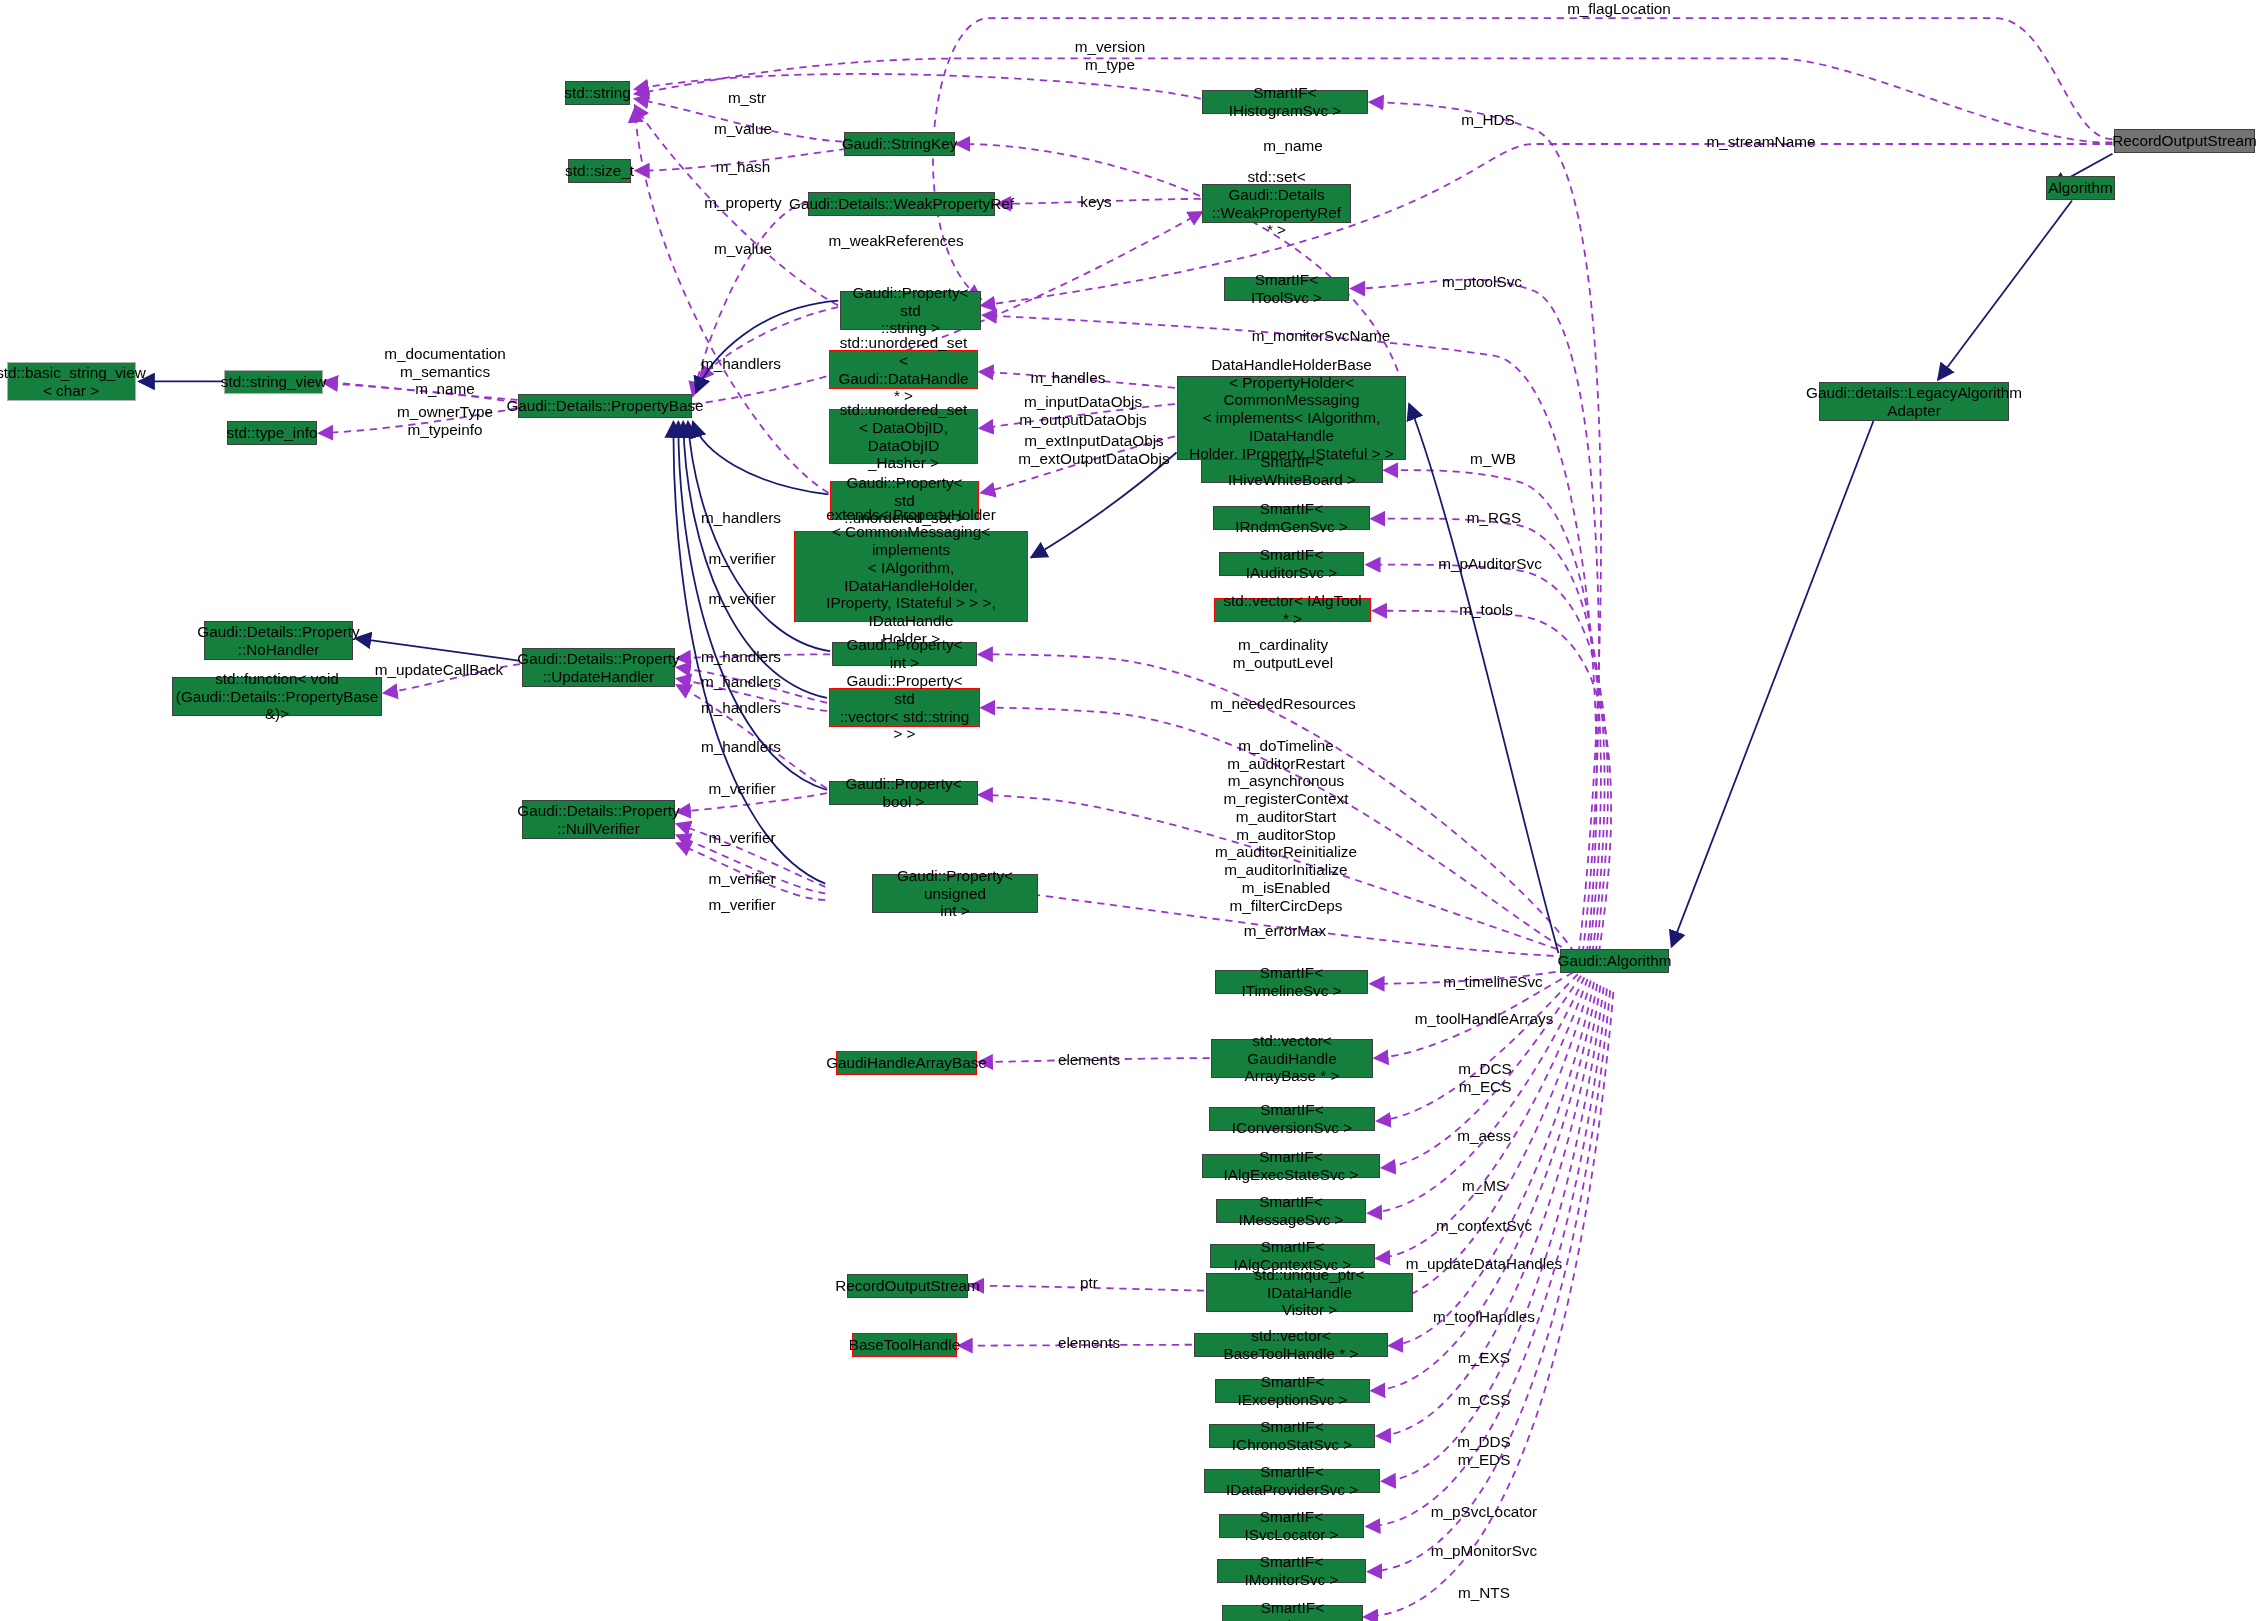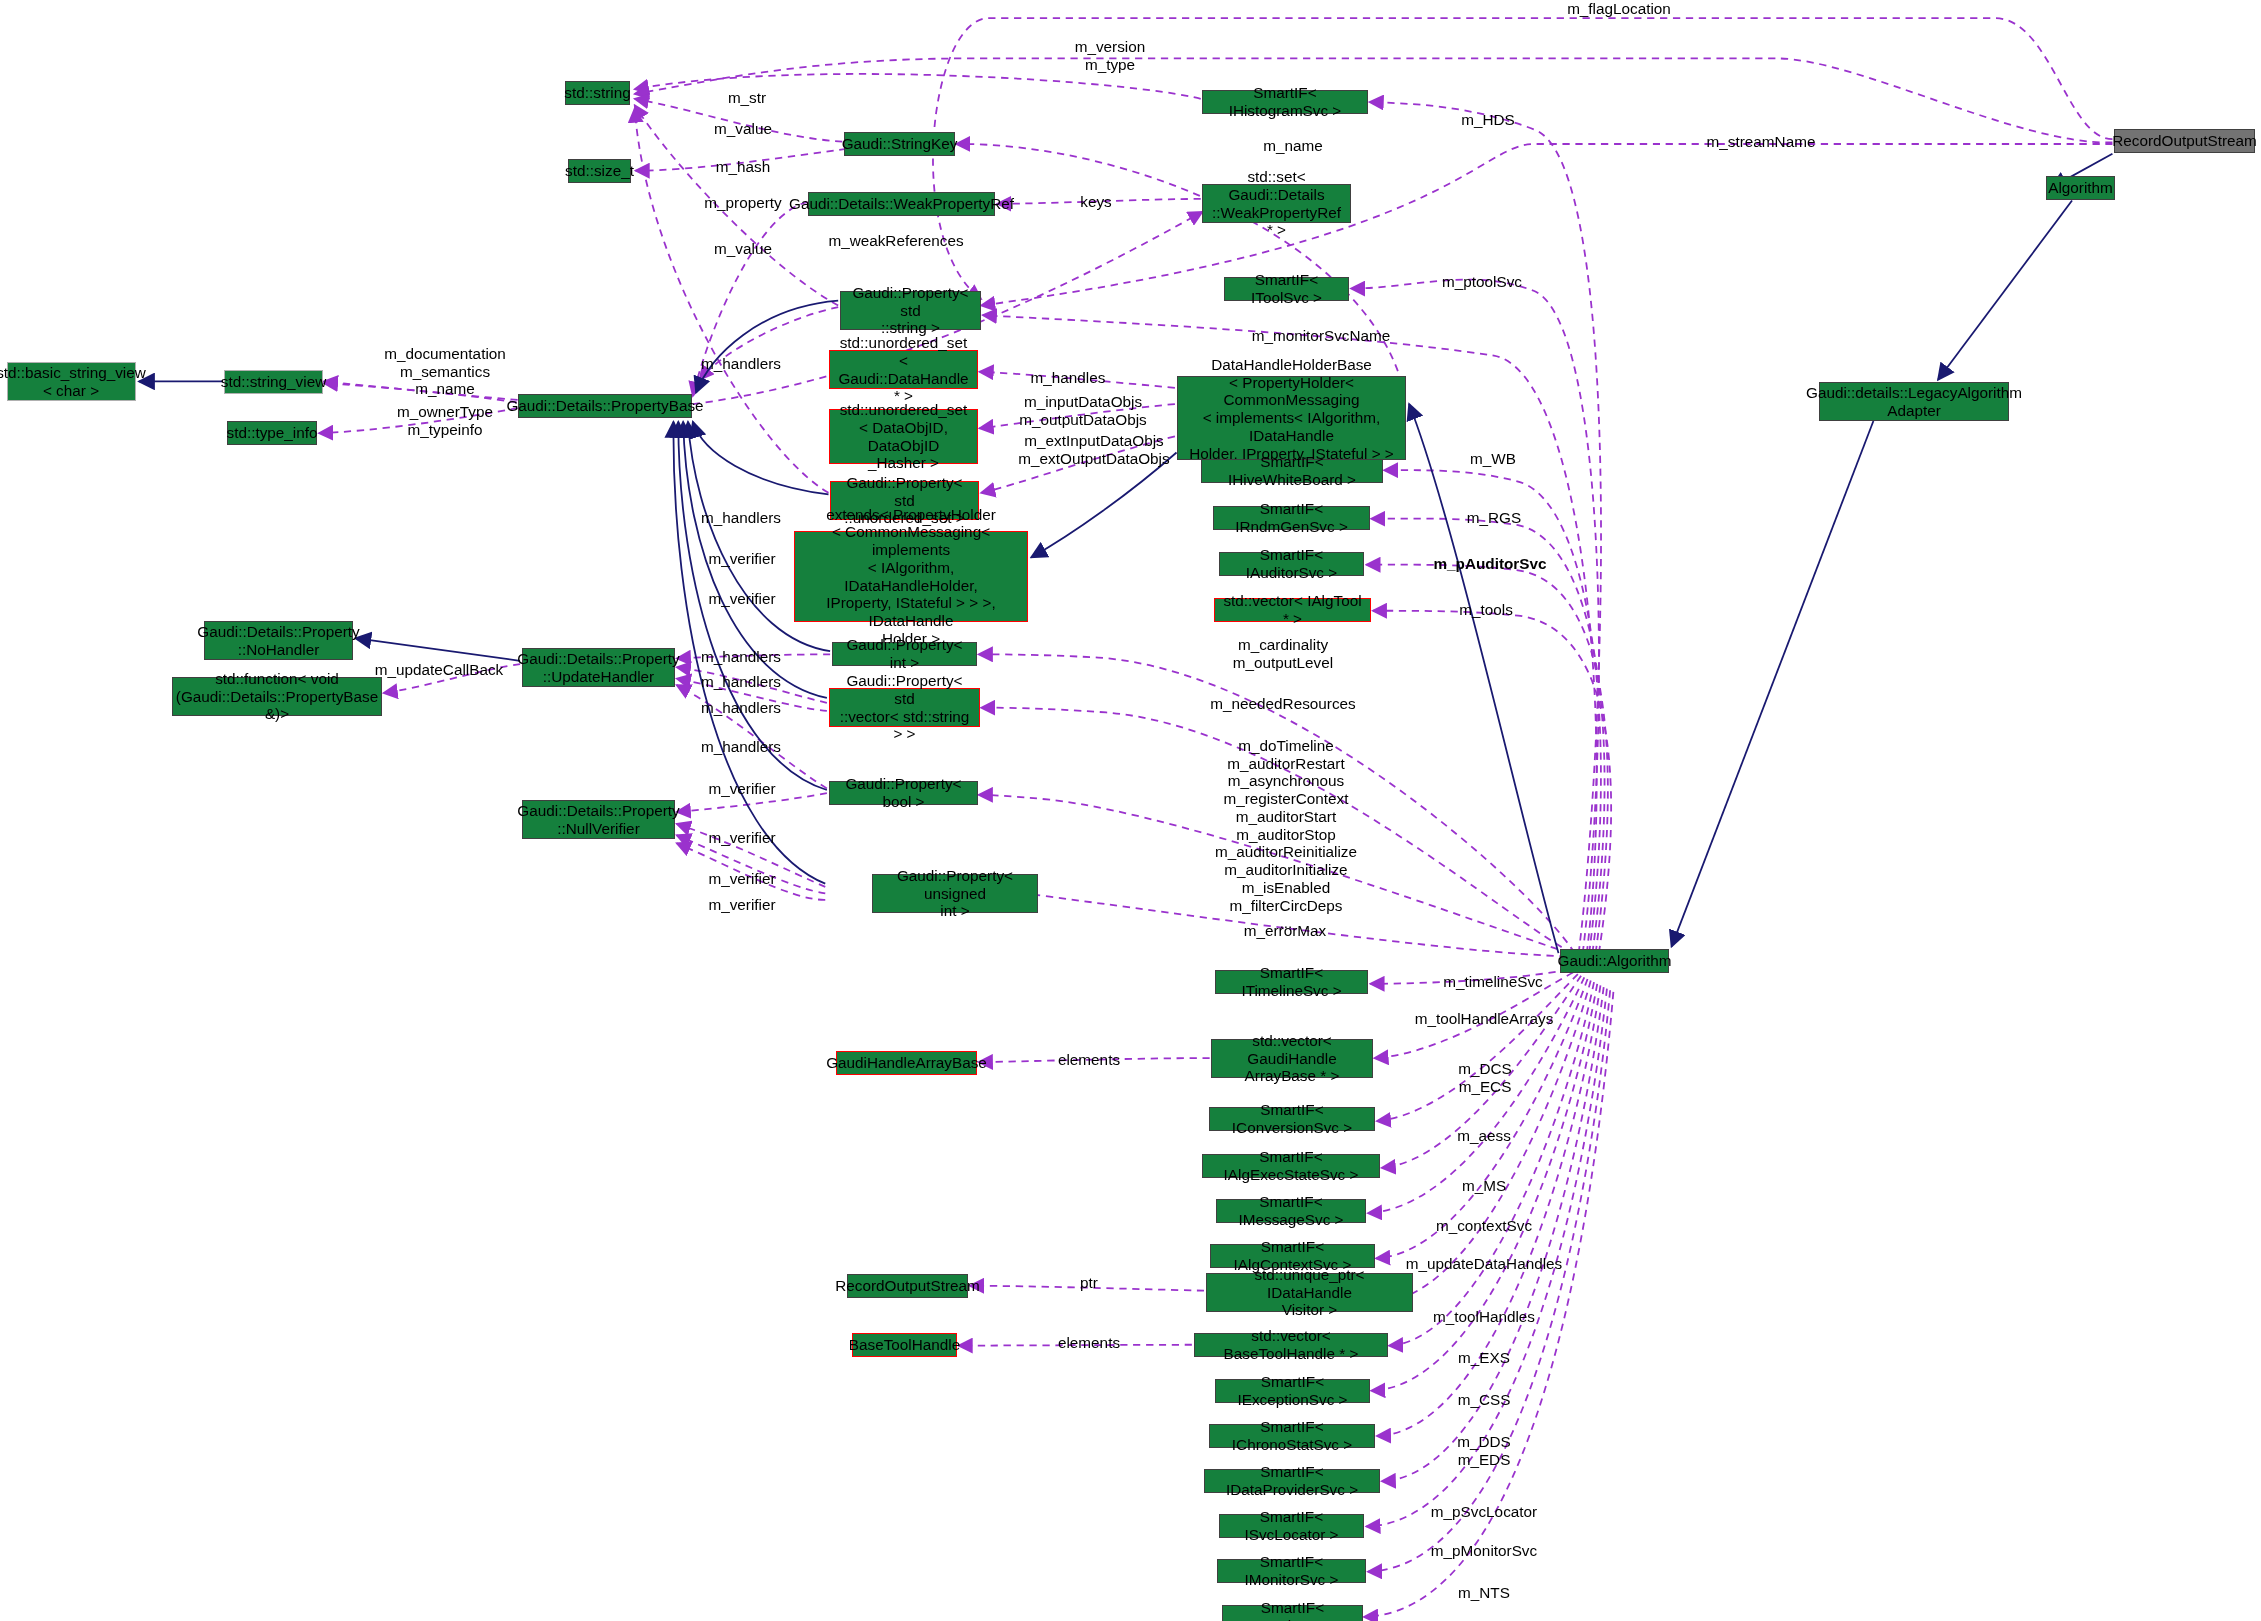--- a/index.html
+++ b/index.html
@@ -303,21 +303,21 @@
 m_typeinfo</div>
       <div class="edgelabel" style="left: 741px; top: 355px;">m_handlers</div>
       <div class="edgelabel" style="left: 1068px; top: 369px;">m_handles</div>
       <div class="edgelabel" style="left: 1083px; top: 393px;">m_inputDataObjs
 m_outputDataObjs</div>
       <div class="edgelabel" style="left: 1094px; top: 432px;">m_extInputDataObjs
 m_extOutputDataObjs</div>
       <div class="edgelabel" style="left: 1493px; top: 450px;">m_WB</div>
       <div class="edgelabel" style="left: 1494px; top: 509px;">m_RGS</div>
       <div class="edgelabel" style="left: 741px; top: 509px;">m_handlers</div>
-      <div class="edgelabel" style="left: 1490px; top: 555px; font-weight: bold;">m_pAuditorSvc</div>
+      <div class="edgelabel" style="left: 1490px; top: 555px;">m_pAuditorSvc</div>
       <div class="edgelabel" style="left: 742px; top: 550px;">m_verifier</div>
       <div class="edgelabel" style="left: 1486px; top: 601px;">m_tools</div>
       <div class="edgelabel" style="left: 742px; top: 590px;">m_verifier</div>
       <div class="edgelabel" style="left: 741px; top: 648px;">m_handlers</div>
       <div class="edgelabel" style="left: 1283px; top: 636px;">m_cardinality
 m_outputLevel</div>
       <div class="edgelabel" style="left: 439px; top: 661px;">m_updateCallBack</div>
       <div class="edgelabel" style="left: 741px; top: 673px;">m_handlers</div>
       <div class="edgelabel" style="left: 741px; top: 699px;">m_handlers</div>
       <div class="edgelabel" style="left: 1283px; top: 695px;">m_neededResources</div>

